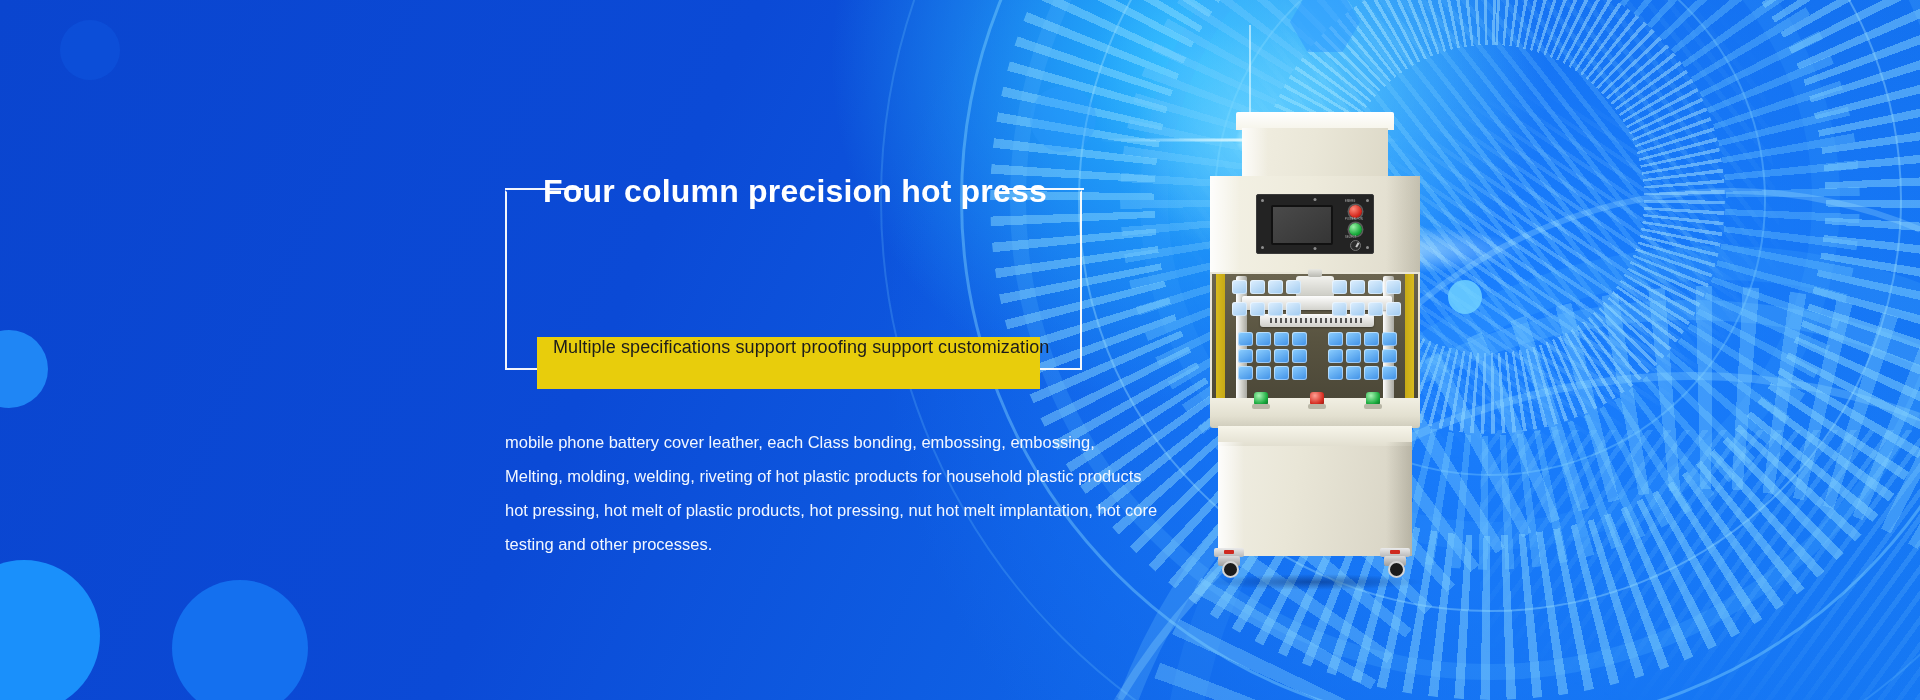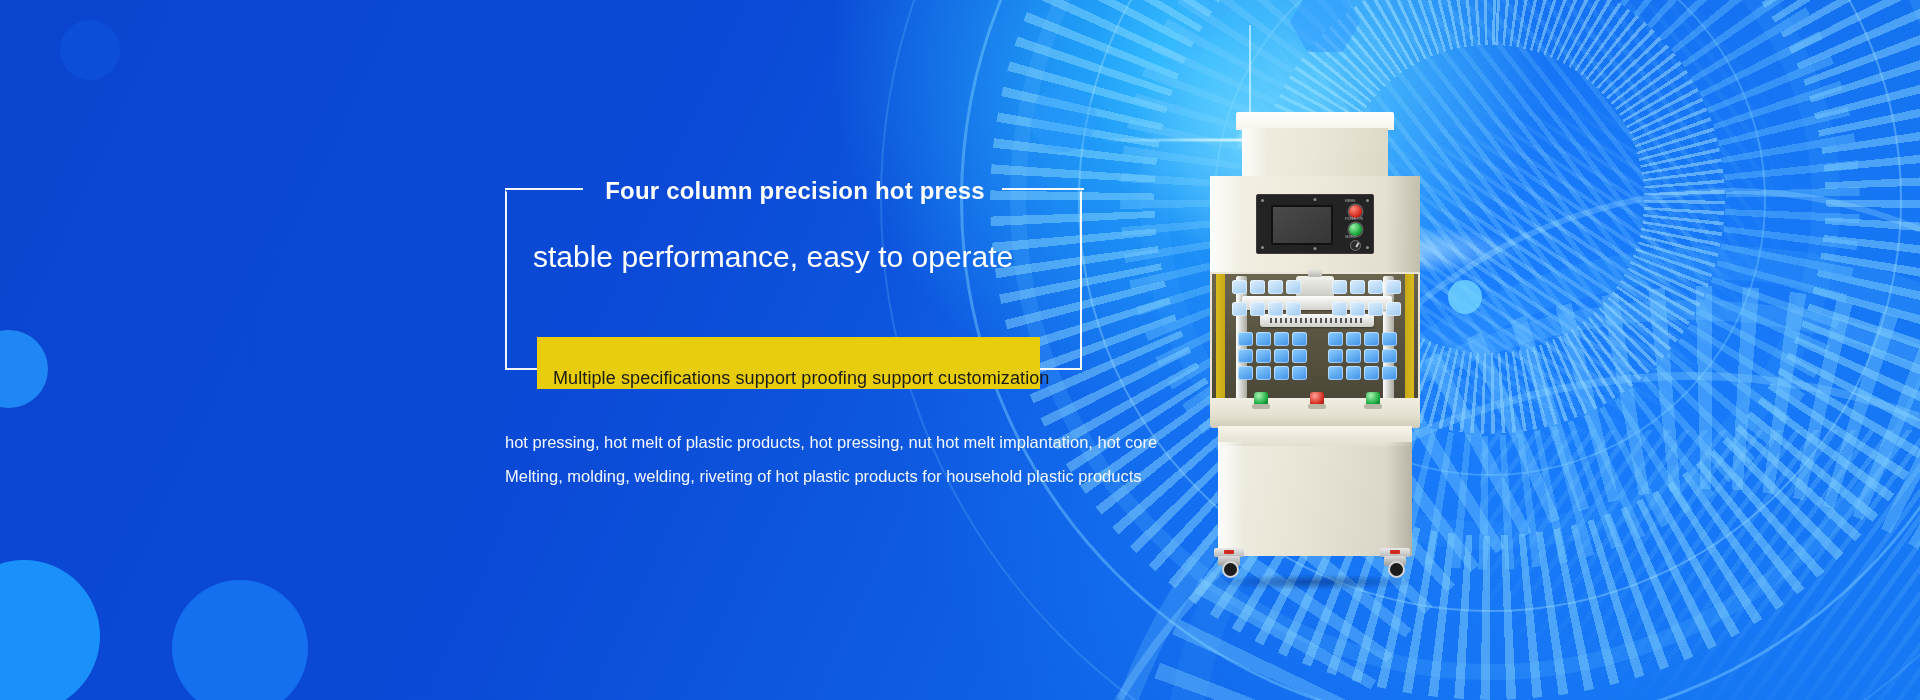--- a/index.html
+++ b/index.html
@@ -141,33 +141,33 @@
   }
   
   .frame{border-top-color:transparent;}
   .frame-seg{position:absolute; height:2px; background:rgba(255,255,255,.95); top:188px;}
   .seg-l{left:505px;  width:78px;}
   .seg-r{left:1002px; width:82px;}
 
   .title{
     position:absolute; left:505px; top:174px; width:580px;
     text-align:center; color:#ffffff;
-    font-size:24px; font-weight:700; letter-spacing:.2px;
+    font-size:32px; font-weight:700; letter-spacing:.2px;
     line-height:34px; white-space:nowrap;
   }
 
   .subtitle{
     position:absolute; left:533px; top:232px; width:560px;
     color:#ffffff; font-size:30px; font-weight:400; line-height:49px;
   }
   .subtitle span{display:block;}
 
   .tagbox{
     position:absolute; left:537px; top:337px; width:503px; height:52px;
-    background:#e8cd0c; display:flex; align-items:flex-end;
+    background:#e8cd0c; display:flex; align-items:flex-start;
   }
   .tagbox-text{
     color:#1c1c1c; font-size:18px; font-weight:400; padding-left:16px;
     letter-spacing:.1px; white-space:nowrap;
   }
 
   .desc{
     position:absolute; left:505px; top:425px; width:600px;
     color:#f2f7ff; font-size:16.5px; line-height:34px; font-weight:400;
   }
@@ -398,30 +398,31 @@
 
   <div class="copy">
 
     <div class="frame"></div>
     <div class="frame-seg seg-l"></div>
     <div class="frame-seg seg-r"></div>
 
     <div class="title">Four column precision hot press</div>
 
     <div class="subtitle">
-      <span>stable performance, easy to operate</span>
     </div>
 
     <div class="tagbox">
       <span class="tagbox-text">Multiple specifications support proofing support customization</span>
     </div>
 
     <div class="desc">
+      <span>mobile phone battery cover leather, each Class bonding, embossing, embossing,</span>
+      <span>Melting, molding, welding, riveting of hot plastic products for household plastic products</span>
       <span>hot pressing, hot melt of plastic products, hot pressing, nut hot melt implantation, hot core</span>
-      <span>Melting, molding, welding, riveting of hot plastic products for household plastic products</span>
+      <span>testing and other processes.</span>
     </div>
   </div>
 
   <div class="machine">
 
     <div class="m-cap"></div>
     <div class="m-head"></div>
     <div class="m-head-hi"></div>
 
     <div class="m-body"></div>

